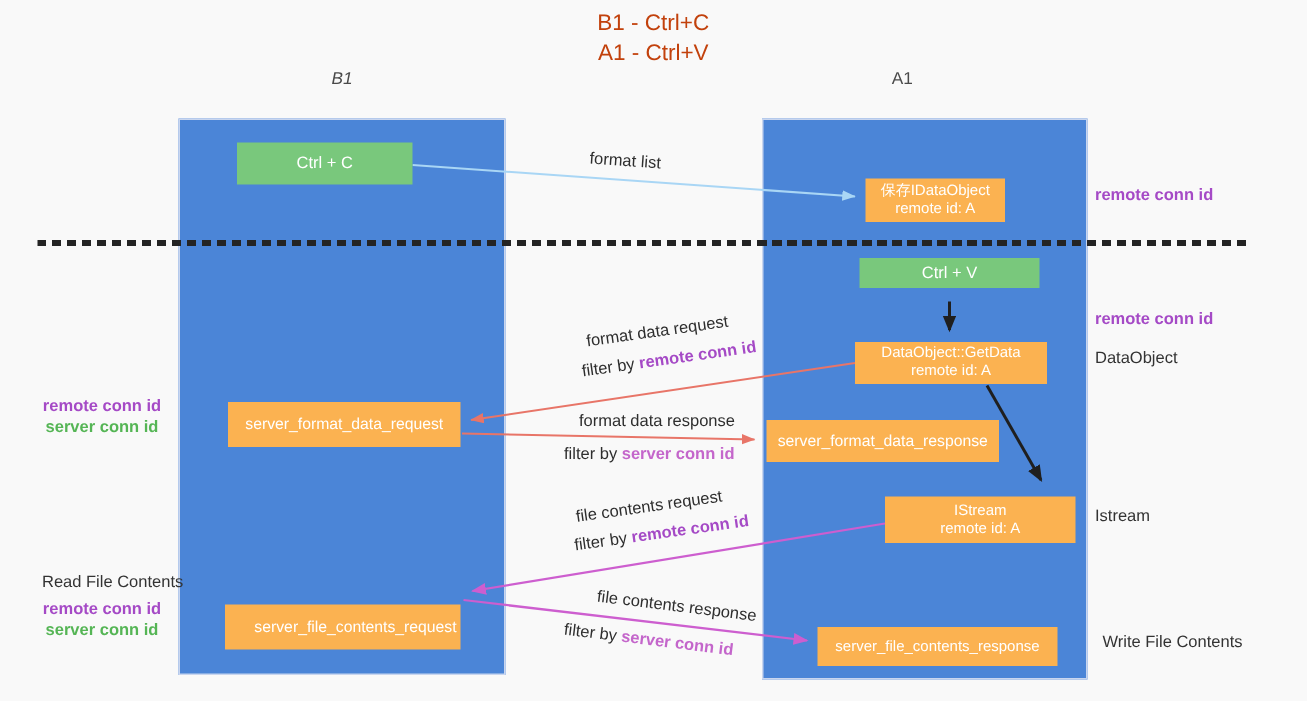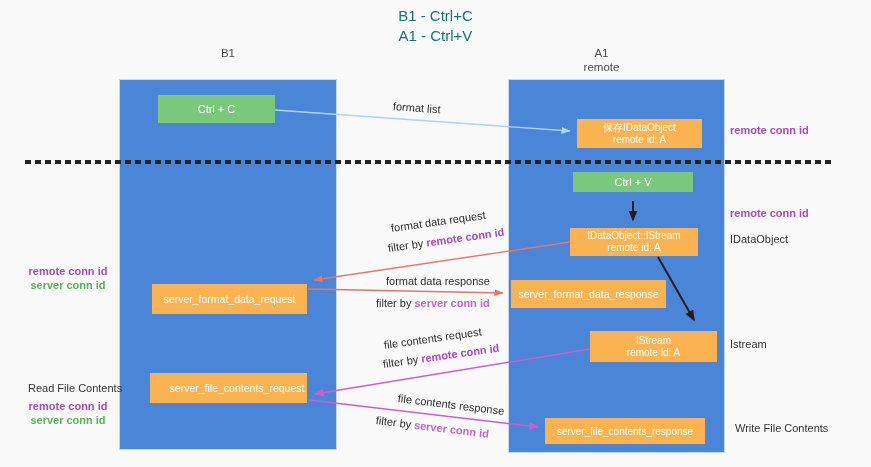--- a/index.html
+++ b/index.html
@@ -1,21 +1,21 @@
 <!DOCTYPE html>
 <html><head>
 <meta charset="utf-8">
 <style>
   html,body{margin:0;padding:0;background:#f9f9f9;}
   #canvas{
     position:relative;width:871px;height:467px;overflow:hidden;
     font-family:"Liberation Sans",sans-serif;background:#f9f9f9;
   }
   .title{position:absolute;left:0;right:0;top:6px;text-align:center;
-    font-size:15px;line-height:20px;color:#0f766e;}
+    font-size:15px;line-height:20px;color:#c2410c;}
   .col-header{position:absolute;text-align:center;font-size:11.5px;line-height:14px;color:#4a4a4a;}
   .lifeline{position:absolute;background:#4b85d7;border:1px solid #c9d6ef;box-sizing:border-box;}
   .box{position:absolute;display:flex;flex-direction:column;align-items:center;justify-content:center;
     color:#fff;font-size:10.5px;line-height:13px;text-align:center;box-sizing:border-box;}
   .box.orange{background:#fbb251;}
   .box.green{background:#79c87c;font-size:11px;text-align:right;}
   .dash-sep{position:absolute;left:25px;top:160px;width:806px;height:4px;
     background:repeating-linear-gradient(90deg,#242424 0 6px,transparent 6px 10px);}
   .side-label{position:absolute;font-size:11px;line-height:13px;color:#333;white-space:nowrap;}
   .purple{color:#a54ac6;font-weight:bold;}
@@ -29,26 +29,25 @@
 </head>
 <body>
 
 <div id="canvas">
 
   <div class="title">
     <div>B1 - Ctrl+C</div>
     <div>A1 - Ctrl+V</div>
   </div>
 
-  <div class="col-header" style="left:119px;top:46px;width:218px;">
+  <div class="col-header" style="left:119px;top:46px;width:218px;font-style:italic;">
     <div>B1</div>
   </div>
   <div class="col-header" style="left:493px;top:46px;width:217px;">
     <div>A1</div>
-    <div>remote</div>
   </div>
 
   <div class="lifeline" style="left:119px;top:79px;width:218px;height:371px;"></div>
   <div class="lifeline" style="left:508px;top:79px;width:217px;height:374px;"></div>
 
   <div class="dash-sep"></div>
 
   <svg class="overlay" width="871" height="467">
     <defs>
       <marker id="ah-blue" markerUnits="userSpaceOnUse" markerWidth="10" markerHeight="8" refX="8.5" refY="3.5" orient="auto">
@@ -70,58 +69,58 @@
     <line x1="570" y1="242" x2="314" y2="280" stroke="#e87568" stroke-width="1.4" marker-end="url(#ah-red)"></line>
     <line x1="308" y1="289" x2="503" y2="293" stroke="#e87568" stroke-width="1.4" marker-end="url(#ah-red)"></line>
     <line x1="590" y1="349" x2="315" y2="394" stroke="#cd5ecf" stroke-width="1.5" marker-end="url(#ah-mag)"></line>
     <line x1="309" y1="400" x2="538" y2="427" stroke="#cd5ecf" stroke-width="1.5" marker-end="url(#ah-mag)"></line>
   </svg>
 
   <div class="box green" style="left:158px;top:95px;width:117px;height:28px;">
     <span>Ctrl + C</span>
   </div>
 
-  <div class="box orange" style="left:577px;top:119px;width:125px;height:29px;font-size:10px;line-height:12px;">
+  <div class="box orange" style="left:577px;top:119px;width:93px;height:29px;font-size:10px;line-height:12px;">
     <span>保存IDataObject</span>
     <span>remote id: A</span>
   </div>
 
   <div class="box green" style="left:573px;top:172px;width:120px;height:20px;">
     <span>Ctrl + V</span>
   </div>
 
   <div class="box orange" style="left:570px;top:228px;width:128px;height:28px;font-size:10px;line-height:12px;">
-    <span>IDataObject::IStream</span>
+    <span>DataObject::GetData</span>
     <span>remote id: A</span>
   </div>
 
-  <div class="box orange" style="left:152px;top:268px;width:155px;height:30px;margin-top:16px;">
+  <div class="box orange" style="left:152px;top:268px;width:155px;height:30px;">
     <span>server_format_data_request</span>
   </div>
 
   <div class="box orange" style="left:511px;top:280px;width:155px;height:28px;">
     <span>server_format_data_response</span>
   </div>
 
   <div class="box orange" style="left:590px;top:331px;width:127px;height:31px;font-size:10px;line-height:12px;">
     <span>IStream</span>
     <span>remote id: A</span>
   </div>
 
-  <div class="box orange" style="left:150px;top:373px;width:157px;height:30px;padding-left:17px;">
+  <div class="box orange" style="left:150px;top:403px;width:157px;height:30px;padding-left:17px;">
     <span>server_file_contents_request</span>
   </div>
 
   <div class="box orange" style="left:545px;top:418px;width:160px;height:26px;font-size:10px;">
     <span>server_file_contents_response</span>
   </div>
 
   <div class="side-label purple" style="left:730px;top:124px;">remote conn id</div>
   <div class="side-label purple" style="left:730px;top:207px;">remote conn id</div>
-  <div class="side-label" style="left:730px;top:233px;">IDataObject</div>
+  <div class="side-label" style="left:730px;top:233px;">DataObject</div>
   <div class="side-label" style="left:730px;top:338px;">Istream</div>
   <div class="side-label" style="left:735px;top:422px;">Write File Contents</div>
 
   <div class="id-block" style="left:18px;top:264px;width:100px;">
     <div class="purple">remote conn id</div>
     <div class="greentx">server conn id</div>
   </div>
 
   <div class="side-label" style="left:28px;top:382px;text-align:right;">Read File Contents</div>
 

